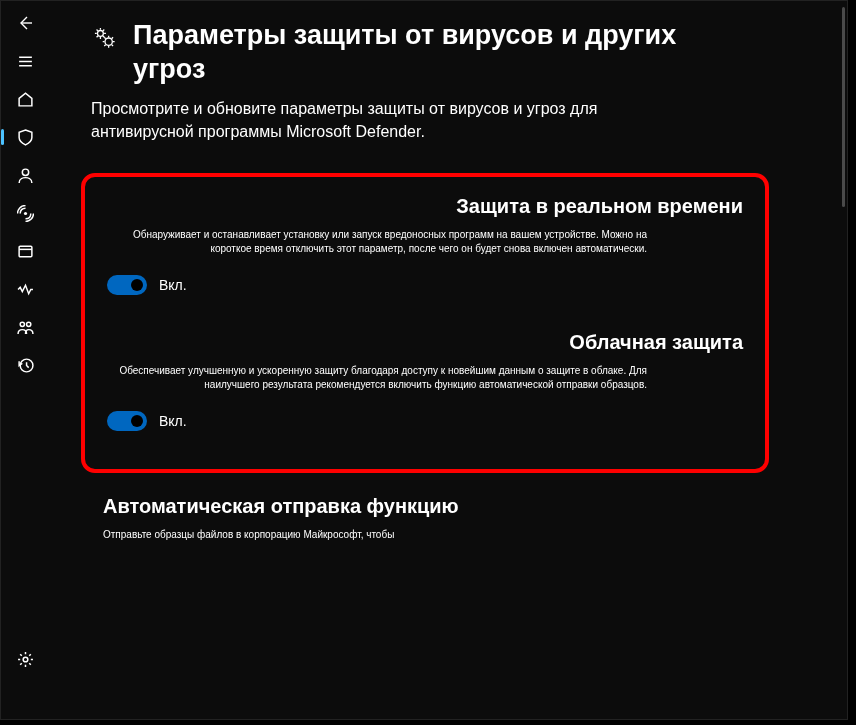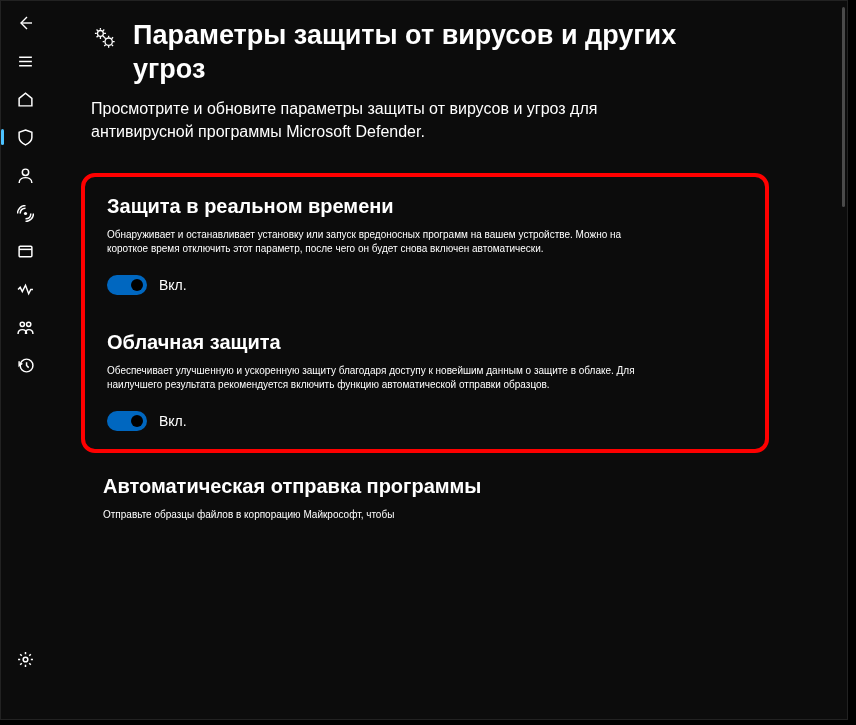--- a/index.html
+++ b/index.html
@@ -120,24 +120,25 @@
   .subtitle {
     font-size: 16px;
     color: #ffffff;
     margin: 8px 0 30px 0;
     line-height: 1.45;
     max-width: 560px;
   }
   .highlight-box {
     border: 4px solid #ff0000;
     border-radius: 14px;
-    padding: 18px 22px 18px 22px;
+    padding: 18px 22px 38px 22px;
     margin-left: -10px;
     margin-right: 40px;
     margin-bottom: 22px;
+    text-align: right;
   }
   .section {
     margin-bottom: 36px;
   }
   .section:last-child { margin-bottom: 0; }
   .section h2 {
     font-size: 20px;
     font-weight: 600;
     margin: 0 0 10px 0;
   }
@@ -299,19 +300,19 @@
             <div class="toggle-row">
               <div class="toggle">
                   <div class="knob"></div>
                 </div>
               <span class="toggle-label">Вкл.</span>
             </div>
           </div>
         </div>
 
         <div class="section plain-section">
-          <h2>Автоматическая отправка программы</h2>
+          <h2>Автоматическая отправка функцию</h2>
           <p class="desc">Отправьте образцы файлов в корпорацию Майкрософт, чтобы</p>
         </div>
       </div>
     </div>
   </div>
 </div>
 
 </body></html>

